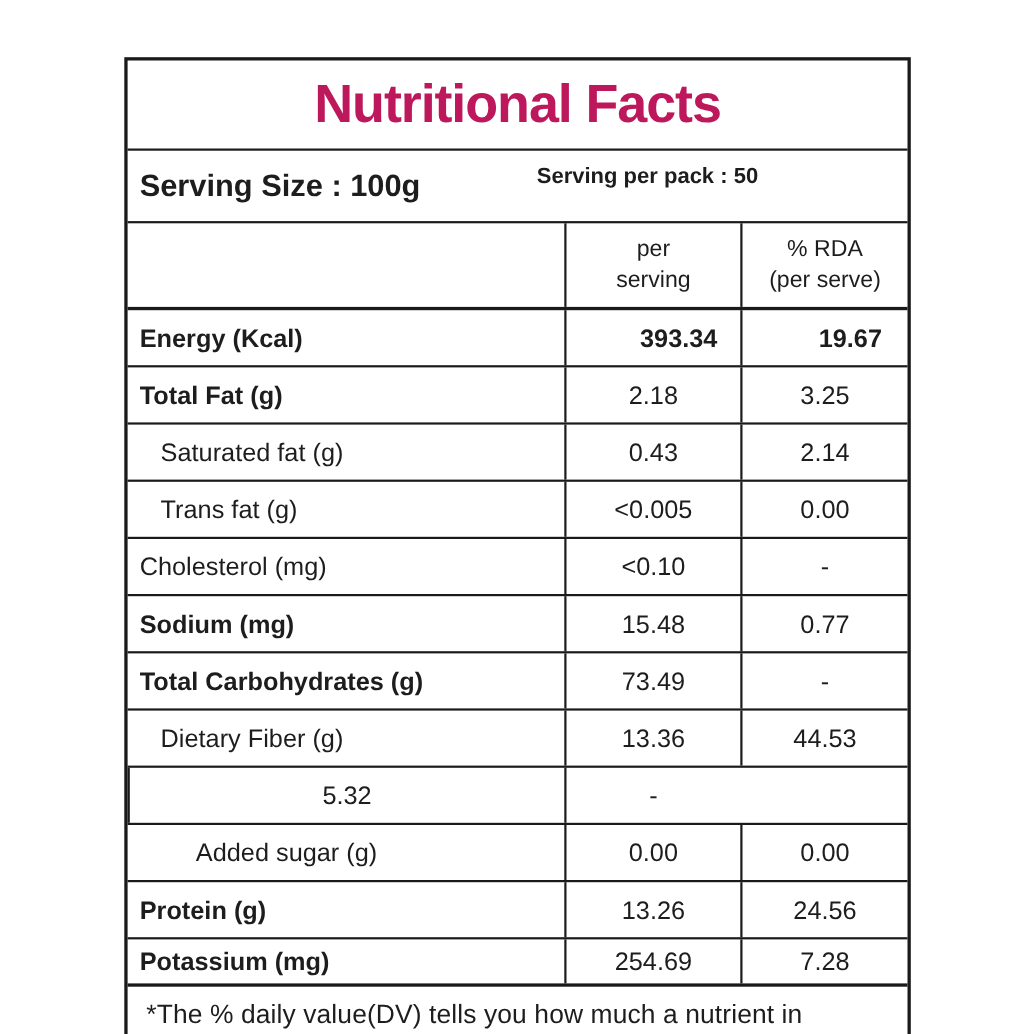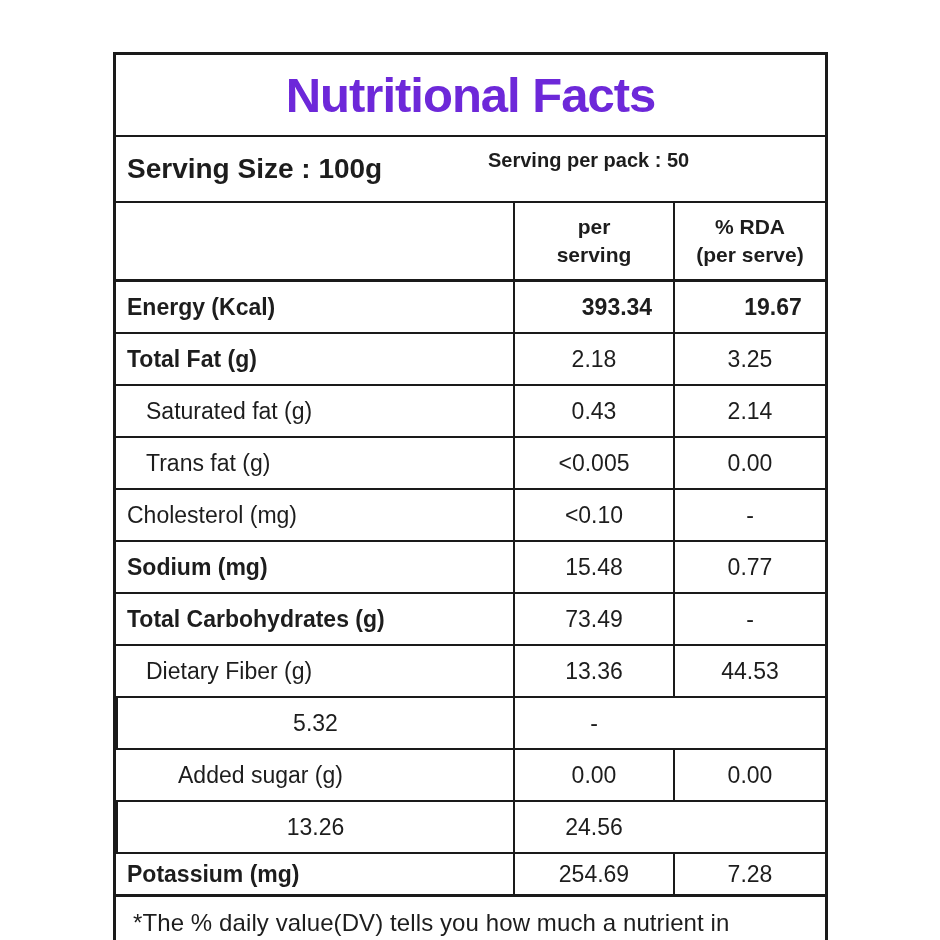--- a/index.html
+++ b/index.html
@@ -19,41 +19,41 @@
   }
   .title-row {
     height: 82px;
     display: flex; align-items: center; justify-content: center;
     border-bottom: 2px solid #1a1a1a;
   }
   .title-row h1 {
     font-size: 49px;
     font-weight: bold;
     letter-spacing: -1px;
-    color: #6d28d9;
+    color: #be185d;
   }
   .serving-row {
     height: 66px;
     display: flex; align-items: center;
     border-bottom: 2px solid #1a1a1a;
     font-size: 28px; font-weight: bold;
   }
   .serving-size { padding-left: 11px; }
   .serving-pack { position: absolute; left: 372px; top: 94px; }
 
   .grid-header {
     display: grid;
     grid-template-columns: 397px 160px auto;
     height: 79px;
     border-bottom: 3px solid #1a1a1a;
   }
   .grid-header .hcell {
     display: flex; align-items: center; justify-content: center;
     text-align: center;
-    font-weight: bold;
+    font-weight: normal;
     font-size: 21px;
     line-height: 1.35;
     white-space: pre-line;
   }
   .grid-header .hcell + .hcell { border-left: 2px solid #1a1a1a; }
 
   .row {
     display: grid;
     grid-template-columns: 397px 160px auto;
     height: 52px;
@@ -156,20 +156,21 @@
       <div class="cell val">-</div>
     </div>
 
     <div class="row">
       <div class="cell name ind2">Added sugar (g)</div>
       <div class="cell val">0.00</div>
       <div class="cell val">0.00</div>
     </div>
 
     <div class="row bold">
+      <div class="cell name">Protein (g)</div>
       <div class="cell val">13.26</div>
       <div class="cell val">24.56</div>
     </div>
 
     <div class="row bold tall">
       <div class="cell name">Potassium (mg)</div>
       <div class="cell val">254.69</div>
       <div class="cell val">7.28</div>
     </div>
 

